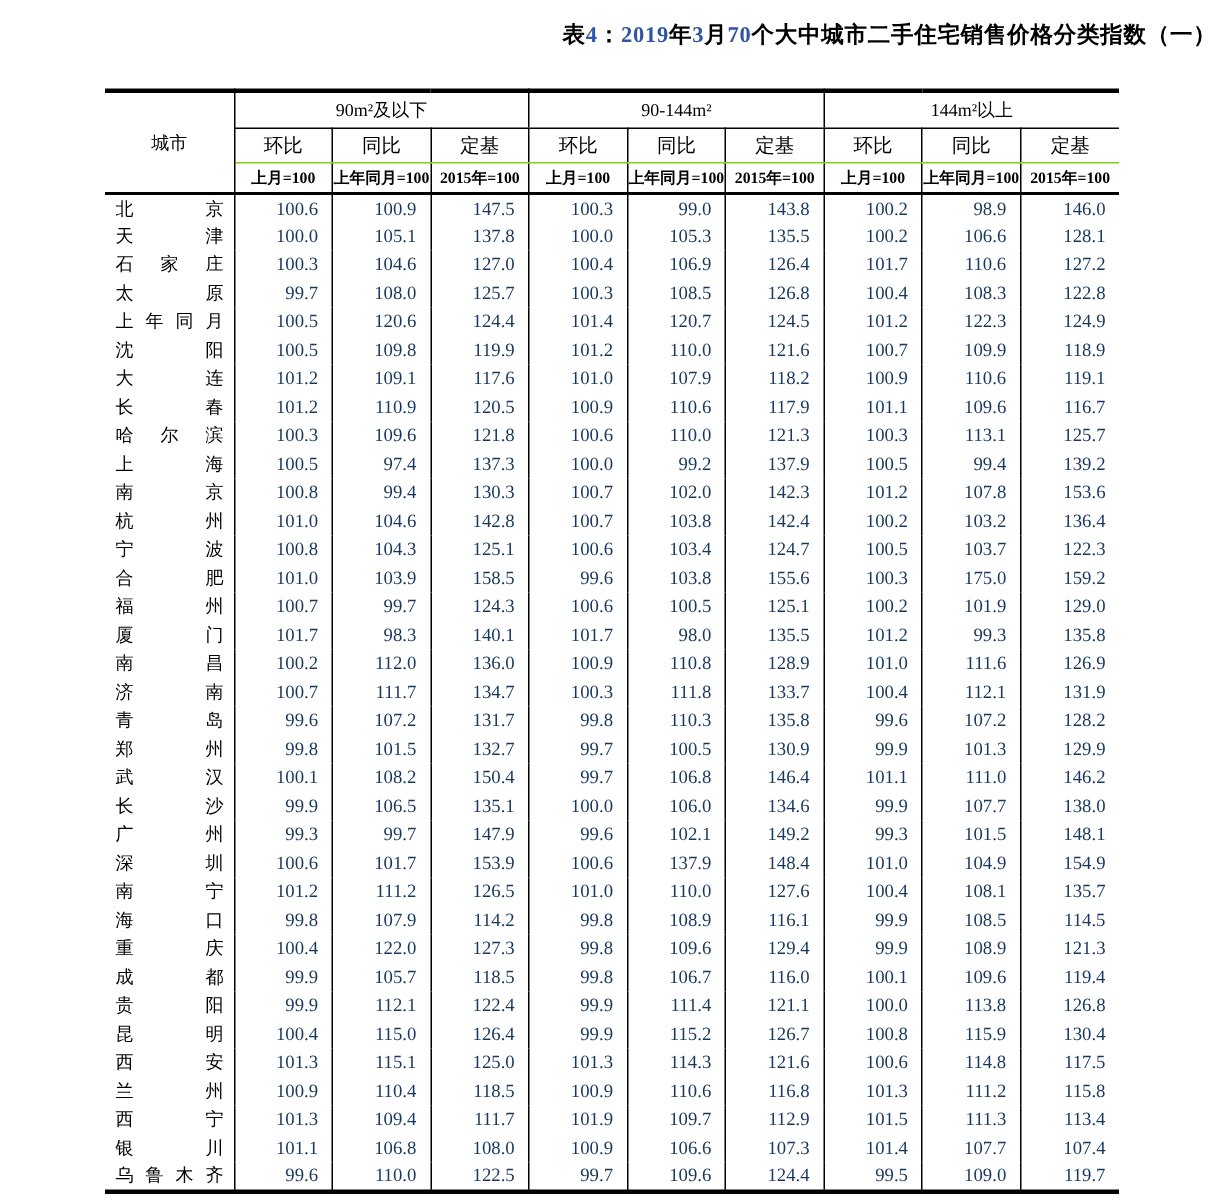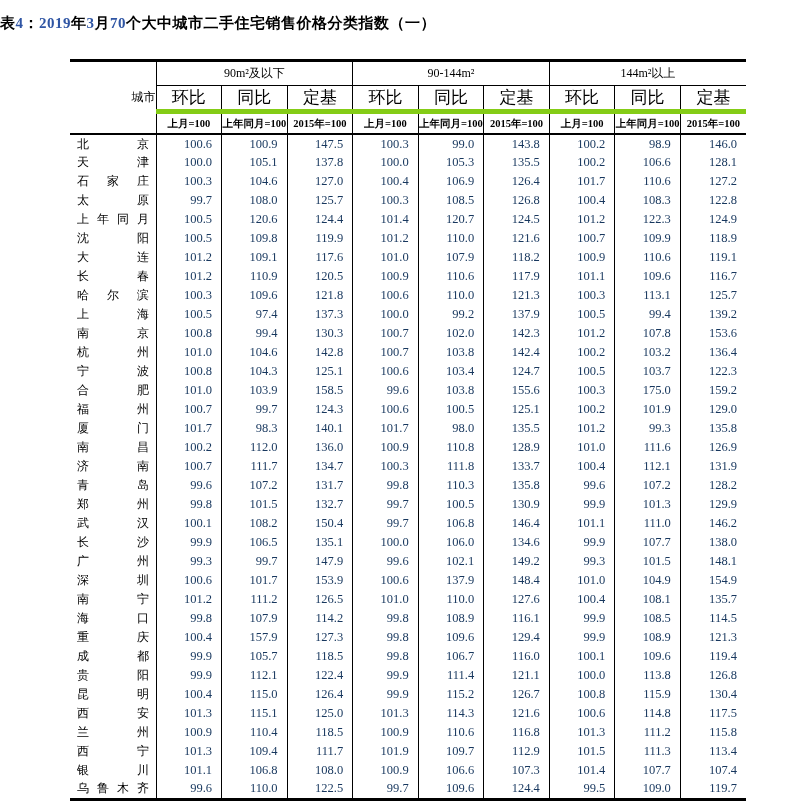--- a/index.html
+++ b/index.html
@@ -4,21 +4,21 @@
 <style>
   html,body{margin:0;padding:0;}
   body{
     width:811px;height:802px;overflow:hidden;background:#ffffff;
     font-family:"Liberation Serif","DejaVu Serif",serif;
     position:relative;
   }
   .page-title{
     margin:14px 0 0 0;
     width:811px;
-    text-align:left;
+    text-align:right;
     font-size:15px;
     font-weight:bold;
     color:#000000;
     letter-spacing:0.5px;
   }
   .page-title .num{color:#2f55a4;}
   table.stats{
     border-collapse:collapse;
     table-layout:fixed;
     margin:26px 0 0 70px;
@@ -30,23 +30,23 @@
   col.c-val{width:65.5px;}
   th,td{
     padding:0;margin:0;
     font-weight:normal;
     overflow:hidden;
     white-space:nowrap;
   }
   thead{border-bottom:2px solid #000;}
   th{color:#000;}
   .bl{border-left:1px solid #000;}
-  .city-col{border-right:1px solid #000;font-size:13.5px;text-align:right;}
+  .city-col{border-right:1px solid #000;font-size:13.5px;}
   tr.group-row th{height:23px;font-size:12px;border-bottom:1px solid #000;}
-  tr.metric-row th{height:22px;font-size:17px;border-bottom:5px solid #84cc16;}
+  tr.metric-row th{height:22px;font-size:13px;border-bottom:1px solid #84cc16;}
   tr.base-row th{height:19px;font-size:10.5px;font-weight:bold;}
   tbody tr{height:19px;}
   td.city-cell{
     font-size:12px;color:#000;padding-left:7px;border-right:1px solid #000;
   }
   td.city-cell .city-name{
     display:inline-block;width:72px;
     text-align:justify;text-align-last:justify;
     -moz-text-align-last:justify;
   }
@@ -412,21 +412,21 @@
         <td class="val-cell bl">99.8</td>
         <td class="val-cell bl">108.9</td>
         <td class="val-cell bl">116.1</td>
         <td class="val-cell bl">99.9</td>
         <td class="val-cell bl">108.5</td>
         <td class="val-cell bl">114.5</td>
       </tr>
       <tr>
         <td class="city-cell"><span class="city-name">重庆</span></td>
         <td class="val-cell">100.4</td>
-        <td class="val-cell bl">157.9</td>
+        <td class="val-cell bl">122.0</td>
         <td class="val-cell bl">127.3</td>
         <td class="val-cell bl">99.8</td>
         <td class="val-cell bl">109.6</td>
         <td class="val-cell bl">129.4</td>
         <td class="val-cell bl">99.9</td>
         <td class="val-cell bl">108.9</td>
         <td class="val-cell bl">121.3</td>
       </tr>
       <tr>
         <td class="city-cell"><span class="city-name">成都</span></td>

